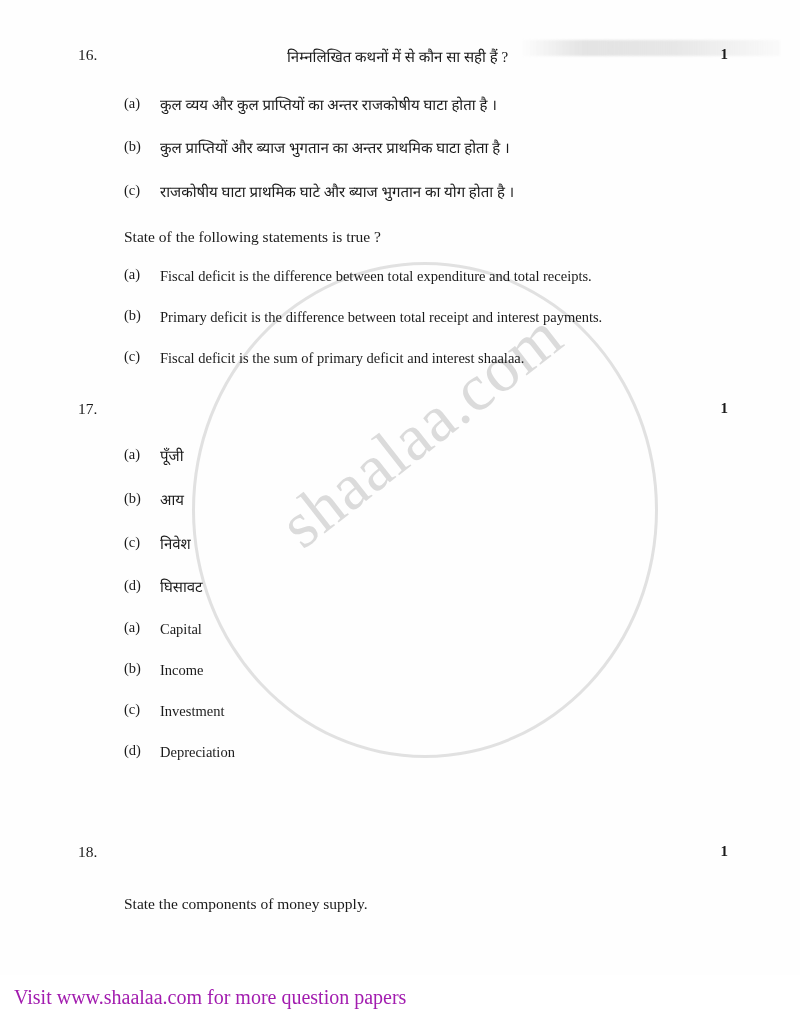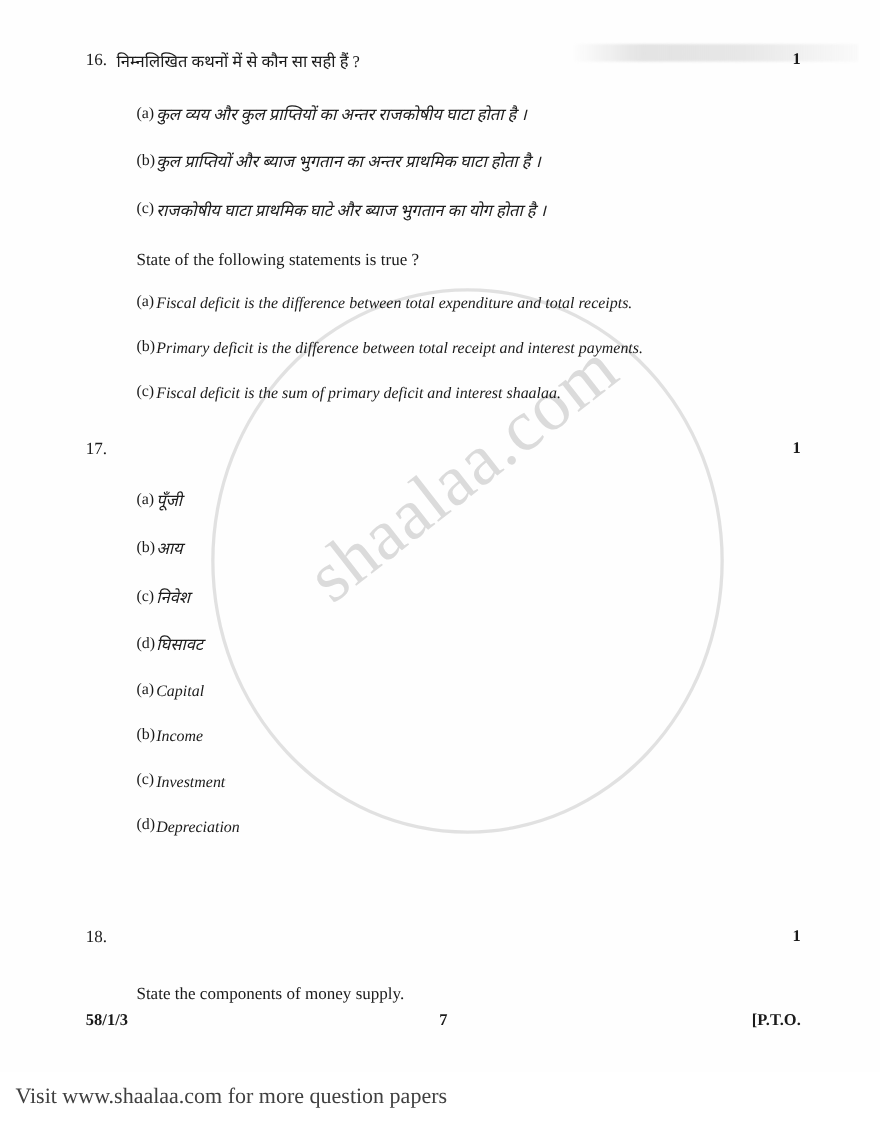--- a/index.html
+++ b/index.html
@@ -78,24 +78,25 @@
   }
   .qnum {
     position: absolute;
     left: 0;
     top: 0;
     width: 28px;
     font-size: 15.5px;
   }
   .qtext-hi {
     display: block;
-    margin-left: 28px;
+    margin-left: 49px;
     margin-right: 60px;
     font-size: 15.5px;
     line-height: 1.5;
+    text-align: center;
   }
   .qmarks {
     position: absolute;
     right: 0;
     top: 0;
     font-size: 15px;
     font-weight: bold;
   }
   .opt {
     position: relative;
@@ -105,24 +106,23 @@
   }
   .opt-label {
     position: absolute;
     left: 0;
     top: 0;
     width: 34px;
     font-size: 14.5px;
   }
   .opt-text {
     display: block;
-    margin-left: 18px;
+    margin-left: 36px;
     font-size: 14.5px;
     line-height: 1.45;
-    font-style: italic;
   }
   .opt-hi .opt-text, .qtext-hi {
     font-size: 15px;
   }
   .stem-en {
     margin-left: 46px;
     margin-top: 22px;
     font-size: 15.5px;
   }
 
@@ -147,21 +147,21 @@
     height: 55px;
     background: #ffffff;
     border-top: 1px solid #ffffff;
   }
   .bottom-bar .visit {
     position: absolute;
     left: 14px;
     top: 10px;
     font-family: "Liberation Serif", serif;
     font-size: 20px;
-    color: #404040;
+    color: #a21caf;
   }
 </style>
 </head>
 <body>
 
 <div class="page">
 
   <div class="scan-smudge"></div>
   <div class="watermark-circle"></div>
   <div class="watermark-text">shaalaa.com</div>
@@ -247,24 +247,19 @@
     </div>
 
     <div class="qblock" style="top: 843px;">
       <div class="qhead">
         <span class="qnum">18.</span>
         <span class="qmarks">1</span>
       </div>
       <div class="stem-en" style="margin-top: 32px;">State the components of money supply.</div>
     </div>
 
-    <div class="footer">
-      <span class="f-left">58/1/3</span>
-      <span class="f-center">7</span>
-      <span class="f-right">[P.T.O.</span>
-    </div>
 
   </div>
 </div>
 
 <div class="bottom-bar">
   <div class="visit">Visit www.shaalaa.com for more question papers</div>
 </div>
 
 </body></html>

